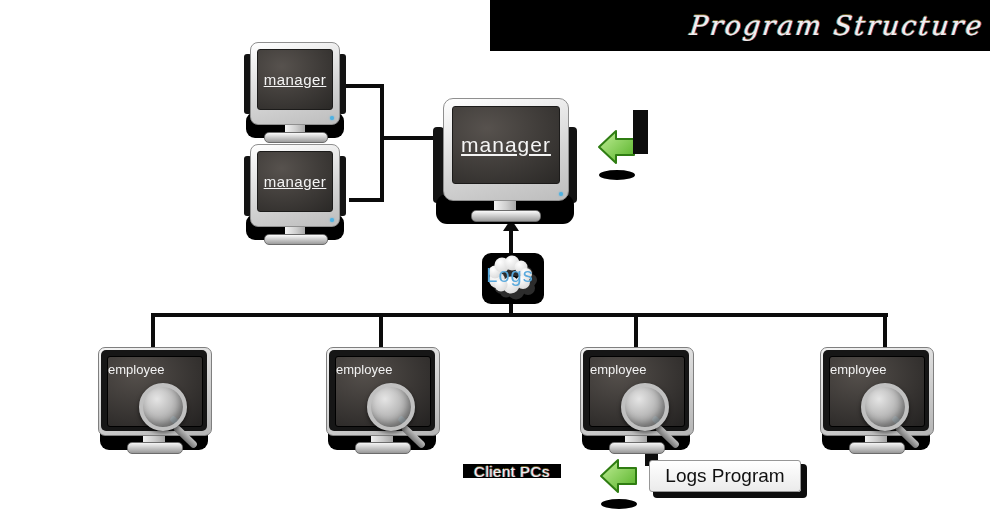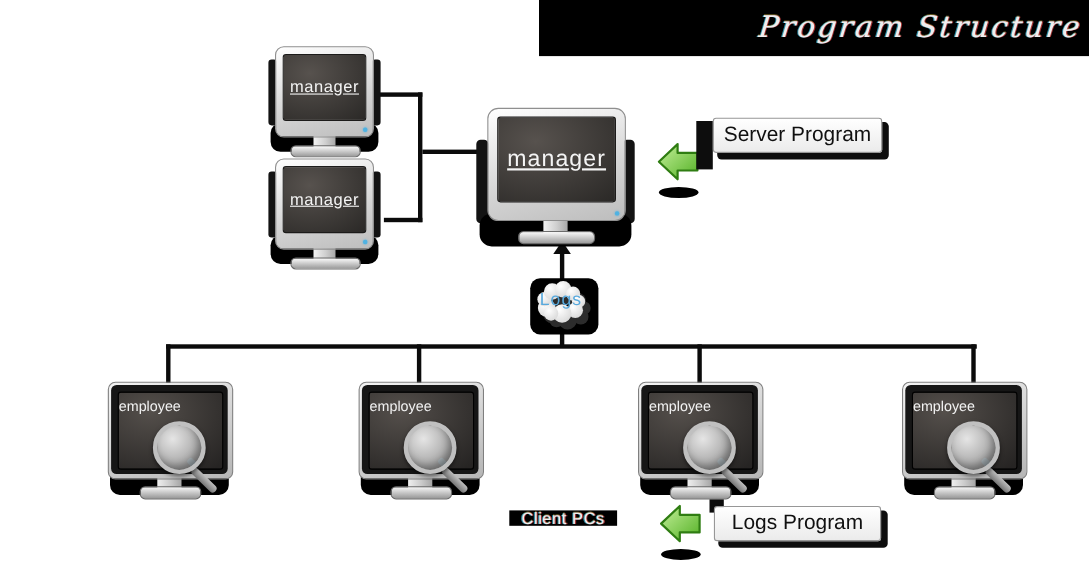--- a/index.html
+++ b/index.html
@@ -75,21 +75,21 @@
   
   .pbox{position:absolute;background:linear-gradient(#ffffff,#ebebeb);border:1px solid #979797;
         border-radius:3px;box-shadow:5px 5px 0 1px var(--shadow-black,#0d0d0d);
         display:flex;align-items:center;justify-content:center;
         font-size:19px;color:#101010;}
   .blacktab{position:absolute;background:var(--shadow-black,#0d0d0d);}
 
   
   .cloudbox{position:absolute;left:482px;top:253px;width:62px;height:51px;background:#000;border-radius:9px;}
   .cloudlabel{position:absolute;left:0;right:6px;top:11px;text-align:center;
-              color:var(--logs-blue,#58a9dd);font-size:16px;letter-spacing:1px;}
+              color:var(--logs-blue,#58a9dd);font-size:20px;letter-spacing:1px;}
 
   .greenarrow{position:absolute;width:44px;height:56px;}
 </style>
 </head>
 <body>
 
 <div class="stage">
 
   <div class="plate titlebar">
     <span class="chroma titletext">Program Structure</span>
@@ -158,23 +158,20 @@
         <stop offset="0" stop-color="#c4f09a" style="stop-color:var(--arrow-green-light,#c4f09a)"></stop>
         <stop offset="1" stop-color="#53b024" style="stop-color:var(--arrow-green,#53b024)"></stop>
       </linearGradient>
     </defs>
     <ellipse cx="20" cy="47" rx="18" ry="5" fill="#000"></ellipse>
     <polygon points="2,19 19,3 19,11 37,11 37,27 19,27 19,35" fill="url(#ag1)" stroke="#2f7d12" stroke-width="2" stroke-linejoin="round"></polygon>
   </svg>
 
   <div class="blacktab" style="left:633px;top:110px;width:15px;height:44px"></div>
 
-  <div class="pbox" style="left:648px;top:107px;width:152px;height:30px">
-    <span>Server Program</span>
-  </div>
 
   <div class="cloudbox">
     <svg width="58" height="48" viewBox="0 0 58 48">
       <defs>
         <radialGradient id="cg" cx="35%" cy="30%" r="80%">
           <stop offset="0" stop-color="#ffffff"></stop>
           <stop offset="1" stop-color="#d7d7d7"></stop>
         </radialGradient>
       </defs>
       <g fill="#2c2c2c" transform="translate(5,6)">

